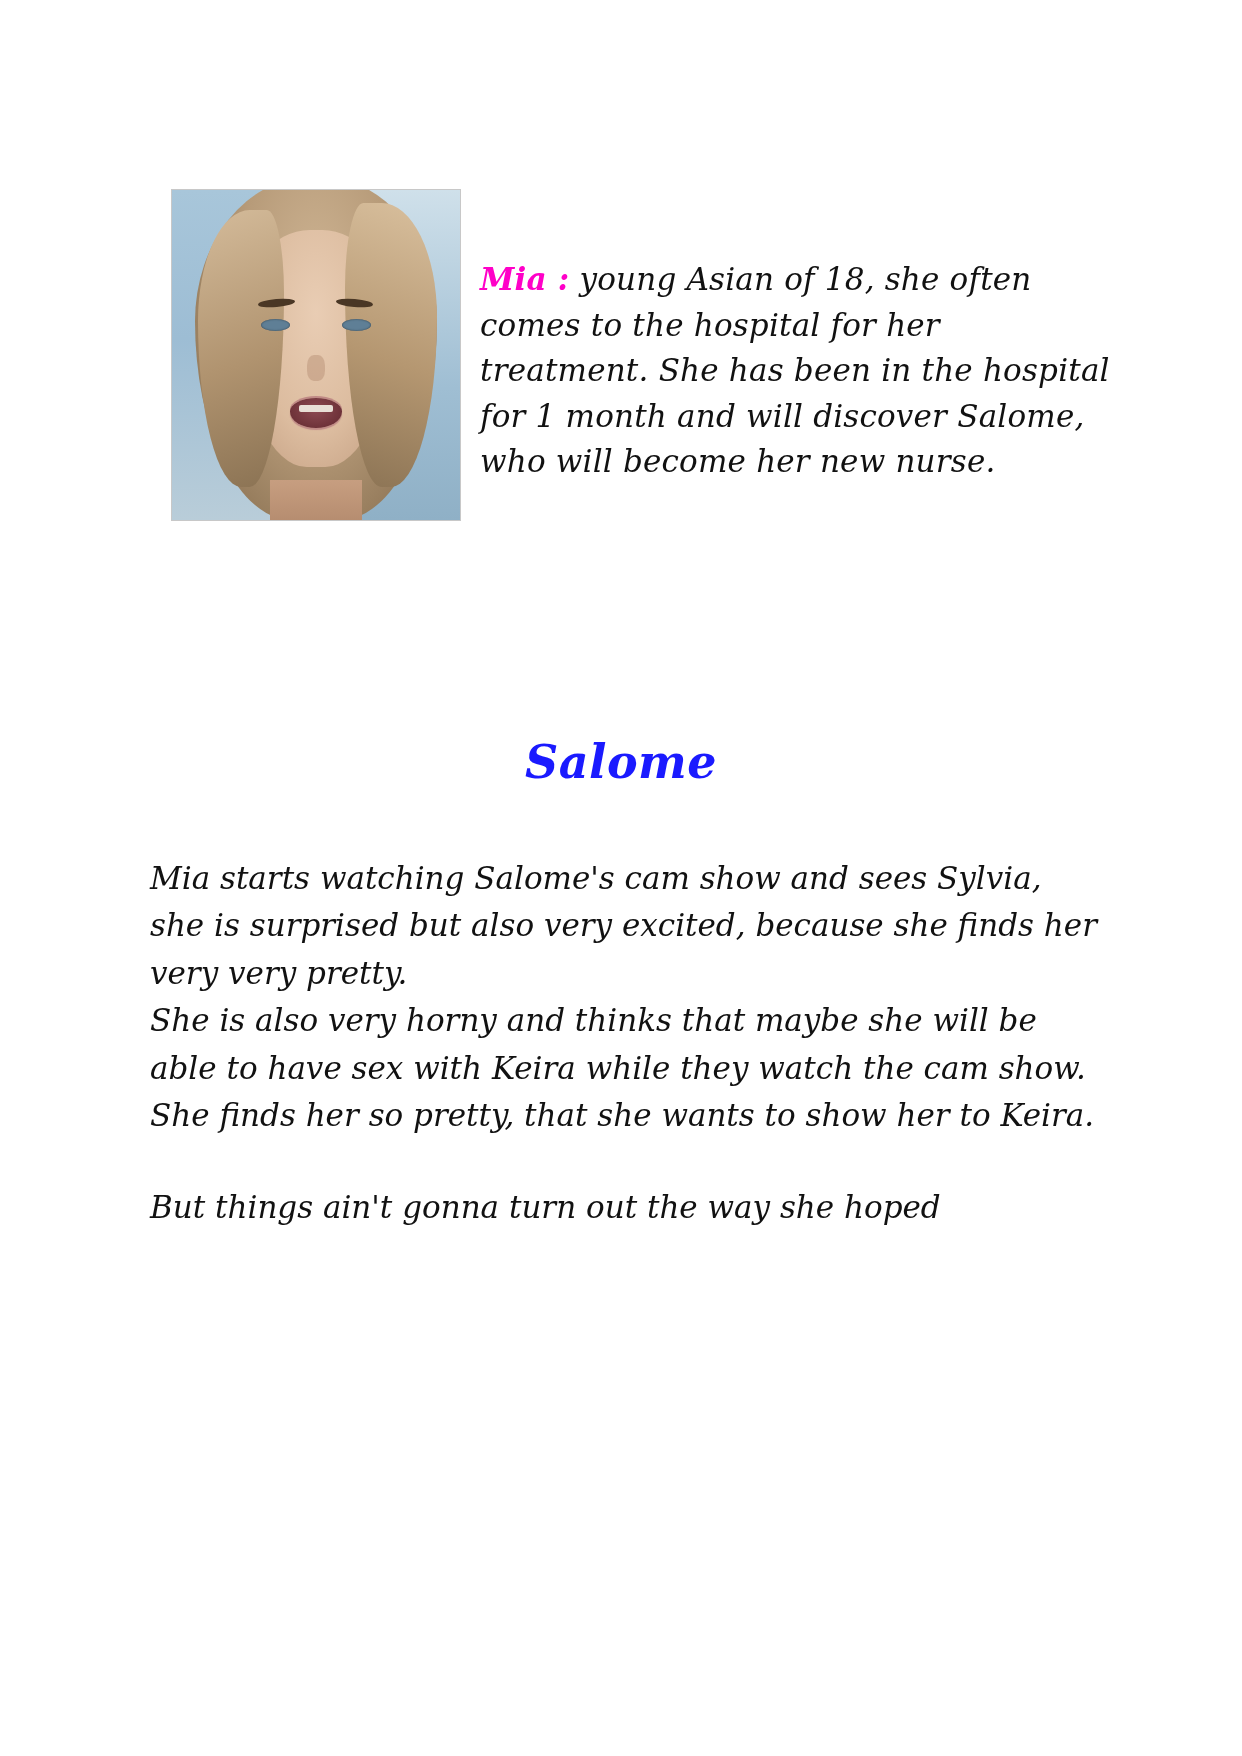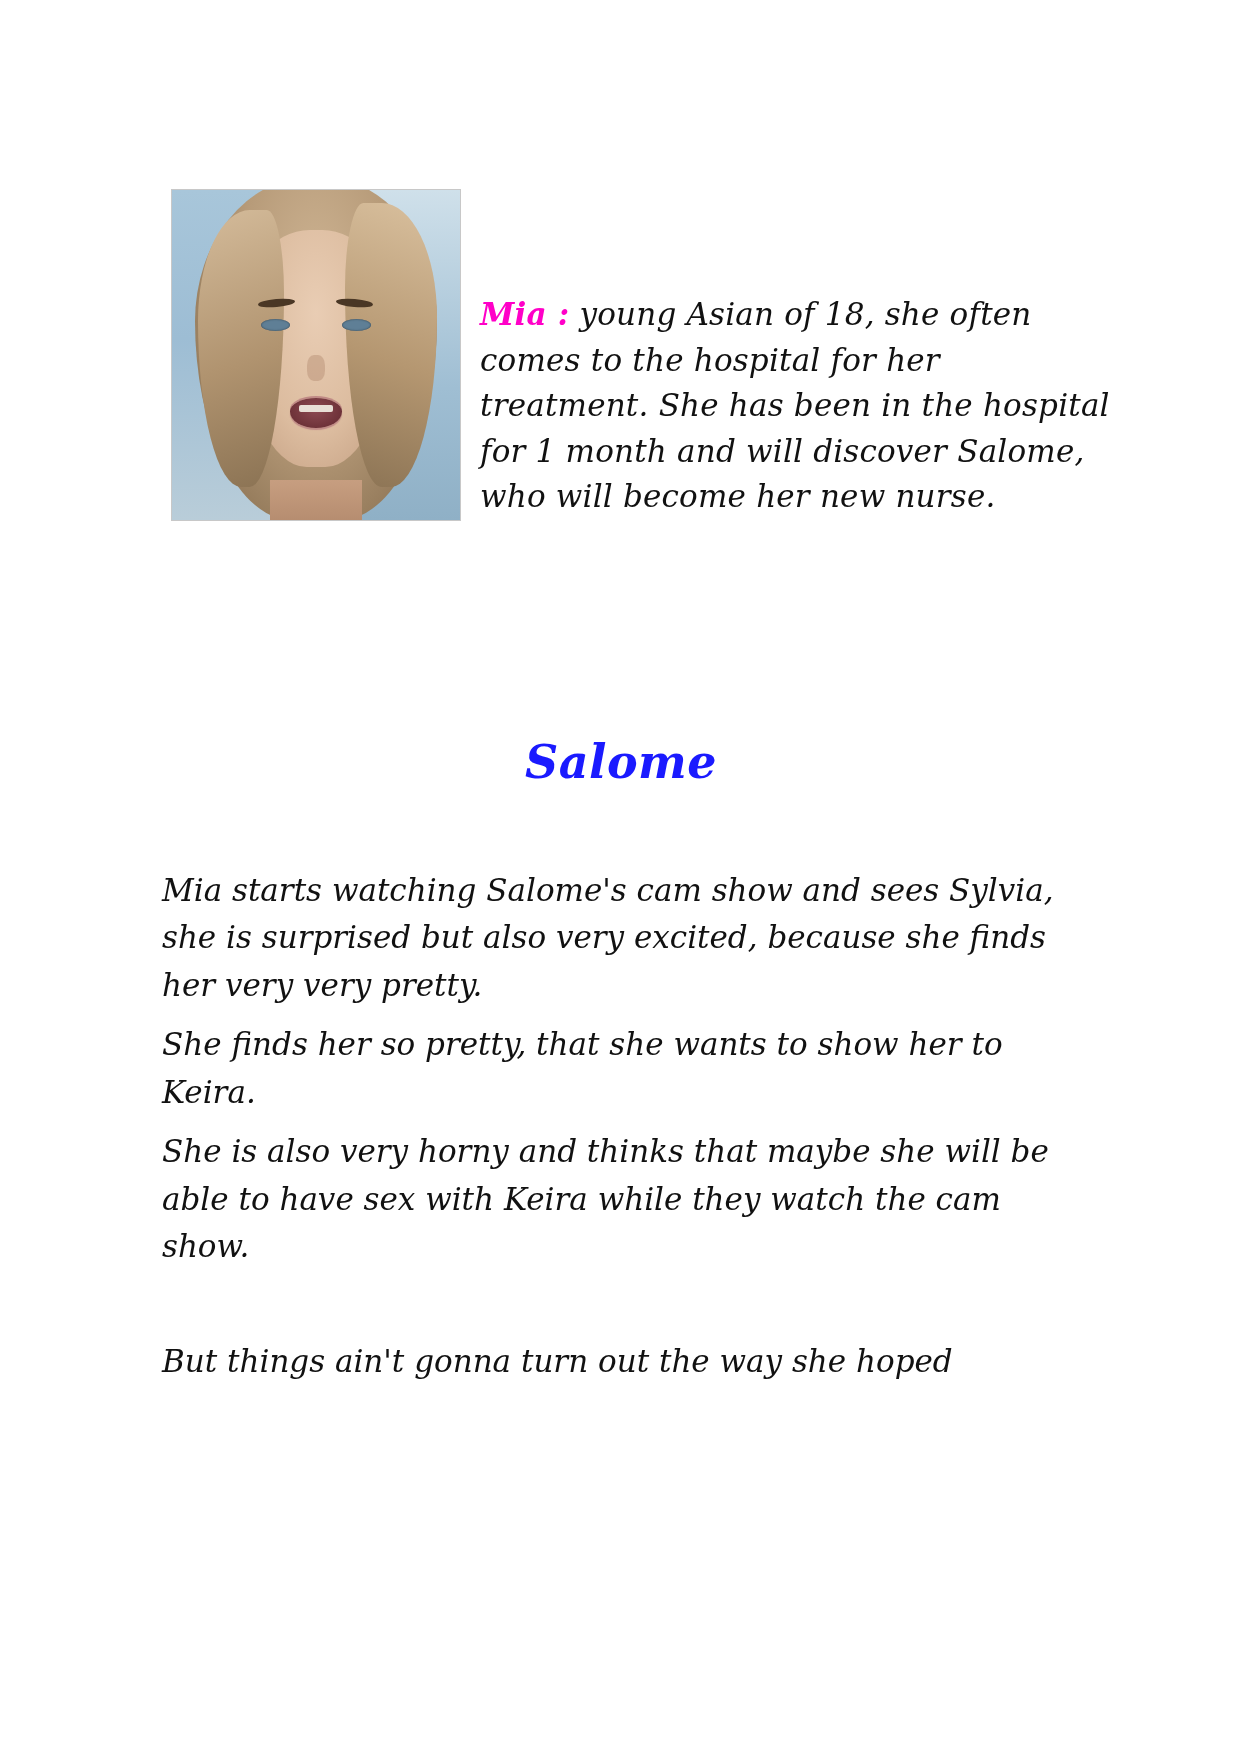--- a/index.html
+++ b/index.html
@@ -21,21 +21,21 @@
     background: #ffffff;
   }
 
   
   .char-block {
     position: absolute;
     left: 150px;
     top: 160px;
     width: 960px;
     display: flex;
-    align-items: flex-end;
+    align-items: center;
   }
 
   .portrait-frame {
     width: 330px;
     flex: 0 0 330px;
     padding-top: 30px;
   }
 
   .portrait {
     position: relative;
@@ -187,21 +187,21 @@
     left: 150px;
     top: 855px;
     width: 950px;
     font-family: "DejaVu Serif", serif;
     font-style: italic;
     font-size: 31px;
     line-height: 1.53;
     color: #111111;
   }
   .story-body p {
-    margin: 12px;
+    margin: 0;
   }
   .story-body .gap {
     height: 44px;
   }
 </style>
 </head>
 <body>
 
 <div class="page">
 
@@ -229,19 +229,19 @@
     <div class="char-text">
       <span class="char-name">Mia :</span><span> young Asian of 18, she often comes to the hospital for her treatment. She has been in the hospital for 1 month and will discover Salome, who will become her new nurse.</span>
     </div>
 
   </div>
 
   <div class="story-heading">Salome</div>
 
   <div class="story-body">
     <p>Mia starts watching Salome's cam show and sees Sylvia, she is surprised but also very excited, because she finds her very very pretty.</p>
+    <p>She is also very horny and thinks that maybe she will be able to have sex with Keira while they watch the cam show.</p>
     <p>She finds her so pretty, that she wants to show her to Keira.</p>
-    <p>She is also very horny and thinks that maybe she will be able to have sex with Keira while they watch the cam show.</p>
     <div class="gap"></div>
     <p>But things ain't gonna turn out the way she hoped</p>
   </div>
 
 </div>
 
 </body></html>

